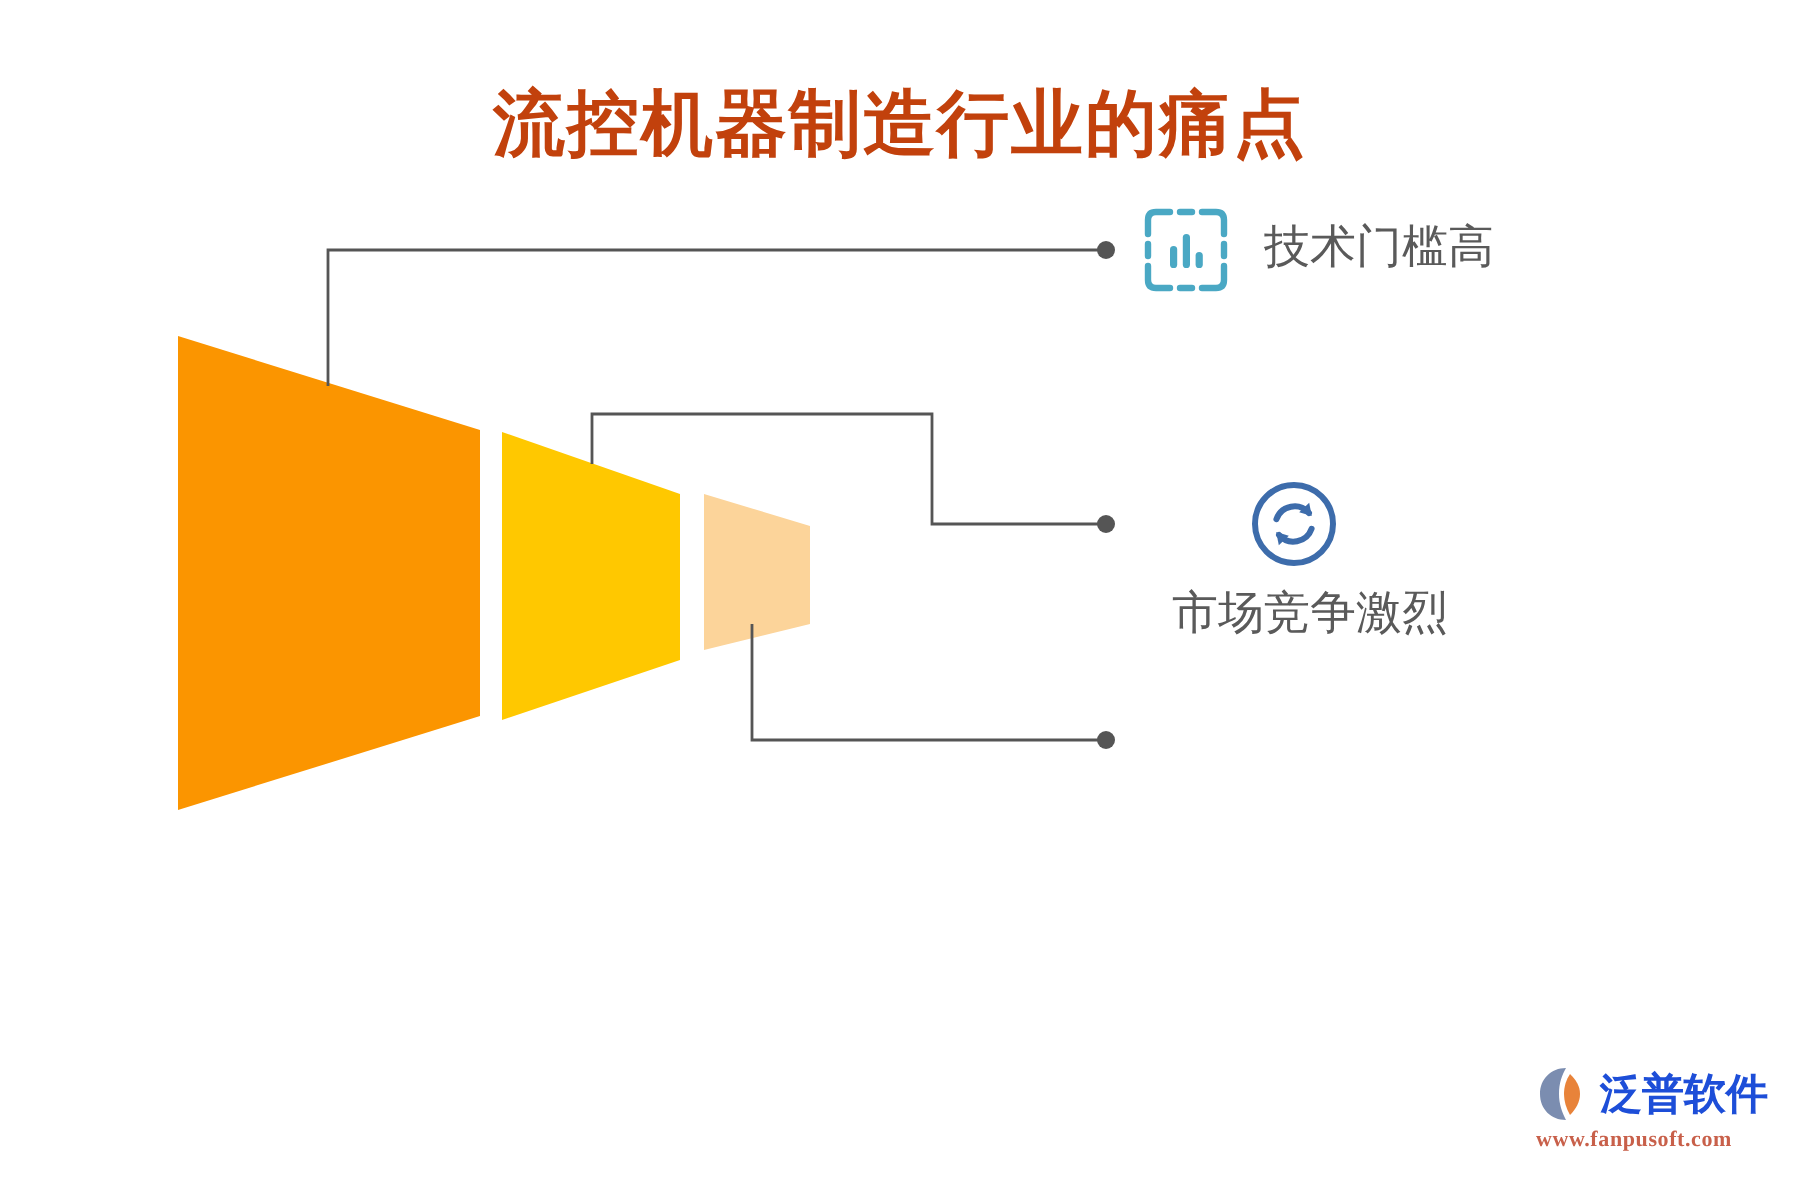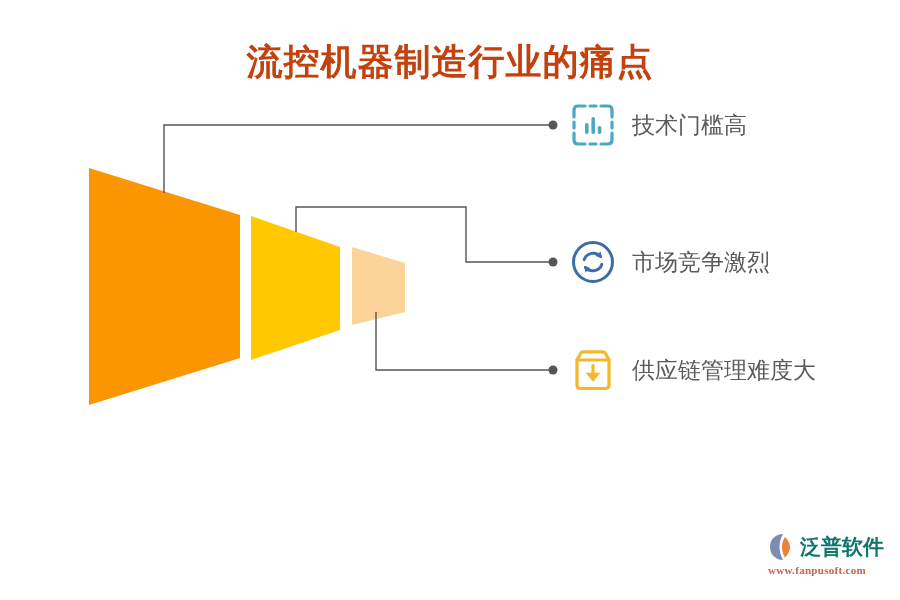--- a/index.html
+++ b/index.html
@@ -43,32 +43,32 @@
   }
 
   
   .legend-row {
     position: absolute;
     display: flex;
     align-items: center;
     height: 46px;
   }
   #legend-row-0 { left: 570px; top: 102px; }
-  #legend-row-1 { left: 570px; top: 239px; }
+  #legend-row-1 { left: 570px; top: 239px; flex-direction: column; }
   #legend-row-2 { left: 570px; top: 347px; }
 
   .legend-icon {
     width: 46px;
     height: 46px;
     flex: 0 0 46px;
     display: block;
   }
   .legend-label {
     margin-left: 16px;
-    font-family: Liberation Sans, sans-serif;
+    font-family: Liberation Mono, monospace;
     font-size: 23px;
     color: #5a5a5a;
     white-space: nowrap;
     line-height: 46px;
   }
 
   
   #watermark {
     position: absolute;
     left: 768px;
@@ -82,21 +82,21 @@
   }
   #watermark-mark {
     width: 30px;
     height: 30px;
     flex: 0 0 30px;
   }
   #watermark-brand {
     font-family: "Liberation Sans", "DejaVu Sans", sans-serif;
     font-size: 21px;
     font-weight: bold;
-    color: #0f766e;
+    color: #1d4ed8;
     margin-left: 2px;
     white-space: nowrap;
   }
   #watermark-url {
     font-family: "Liberation Serif", "DejaVu Serif", serif;
     font-size: 11px;
     font-weight: bold;
     color: #c8604a;
     margin-top: 2px;
     letter-spacing: 0.3px;
@@ -166,34 +166,20 @@
         <path d="M15.5,28.5 A9.6,9.6 0 0 0 31.8,25.4"></path>
       </g>
       <g fill="#3d6cab">
         <polygon points="30.6,12.4 31.9,19.0 25.6,17.1"></polygon>
         <polygon points="15.4,33.6 14.1,27.0 20.4,28.9"></polygon>
       </g>
     </svg>
     <span class="legend-label">市场竞争激烈</span>
   </div>
 
-  <div class="legend-row" id="legend-row-2">
-    <svg class="legend-icon" viewBox="0 0 46 46">
-      <g fill="none" stroke="#f6b82b" stroke-width="3.2" stroke-linejoin="round" stroke-linecap="round">
-
-        <path d="M7,13 L7,38 Q7,41.5 10.5,41.5 L35.5,41.5 Q39,41.5 39,38 L39,13"></path>
-
-        <path d="M7,13 L10.5,6.5 Q11.5,4.8 13.5,4.8 L32.5,4.8 Q34.5,4.8 35.5,6.5 L39,13 Z"></path>
-
-        <path d="M23,18.5 L23,32"></path>
-      </g>
-      <polygon points="15.6,25.8 30.4,25.8 23,34.8" fill="#f6b82b"></polygon>
-    </svg>
-    <span class="legend-label">供应链管理难度大</span>
-  </div>
 
   <div id="watermark">
     <div id="watermark-row">
       <svg id="watermark-mark" viewBox="0 0 30 30">
         <path d="M15,2 C7.5,2 2,7.5 2,15 C2,22.5 7.5,28 15,28 C13,24 11.5,20 11.5,15 C11.5,9.5 13,5.5 15,2 Z" fill="#7b8db0"></path>
         <path d="M17,5 C20,8 22,11 22,15 C22,19 20,22.5 17,25.5 C15,22 14,18.5 14,15 C14,11 15.2,7.8 17,5 Z" fill="#e8833a"></path>
       </svg>
       <span id="watermark-brand">泛普软件</span>
     </div>
     <div id="watermark-url">www.fanpusoft.com</div>

